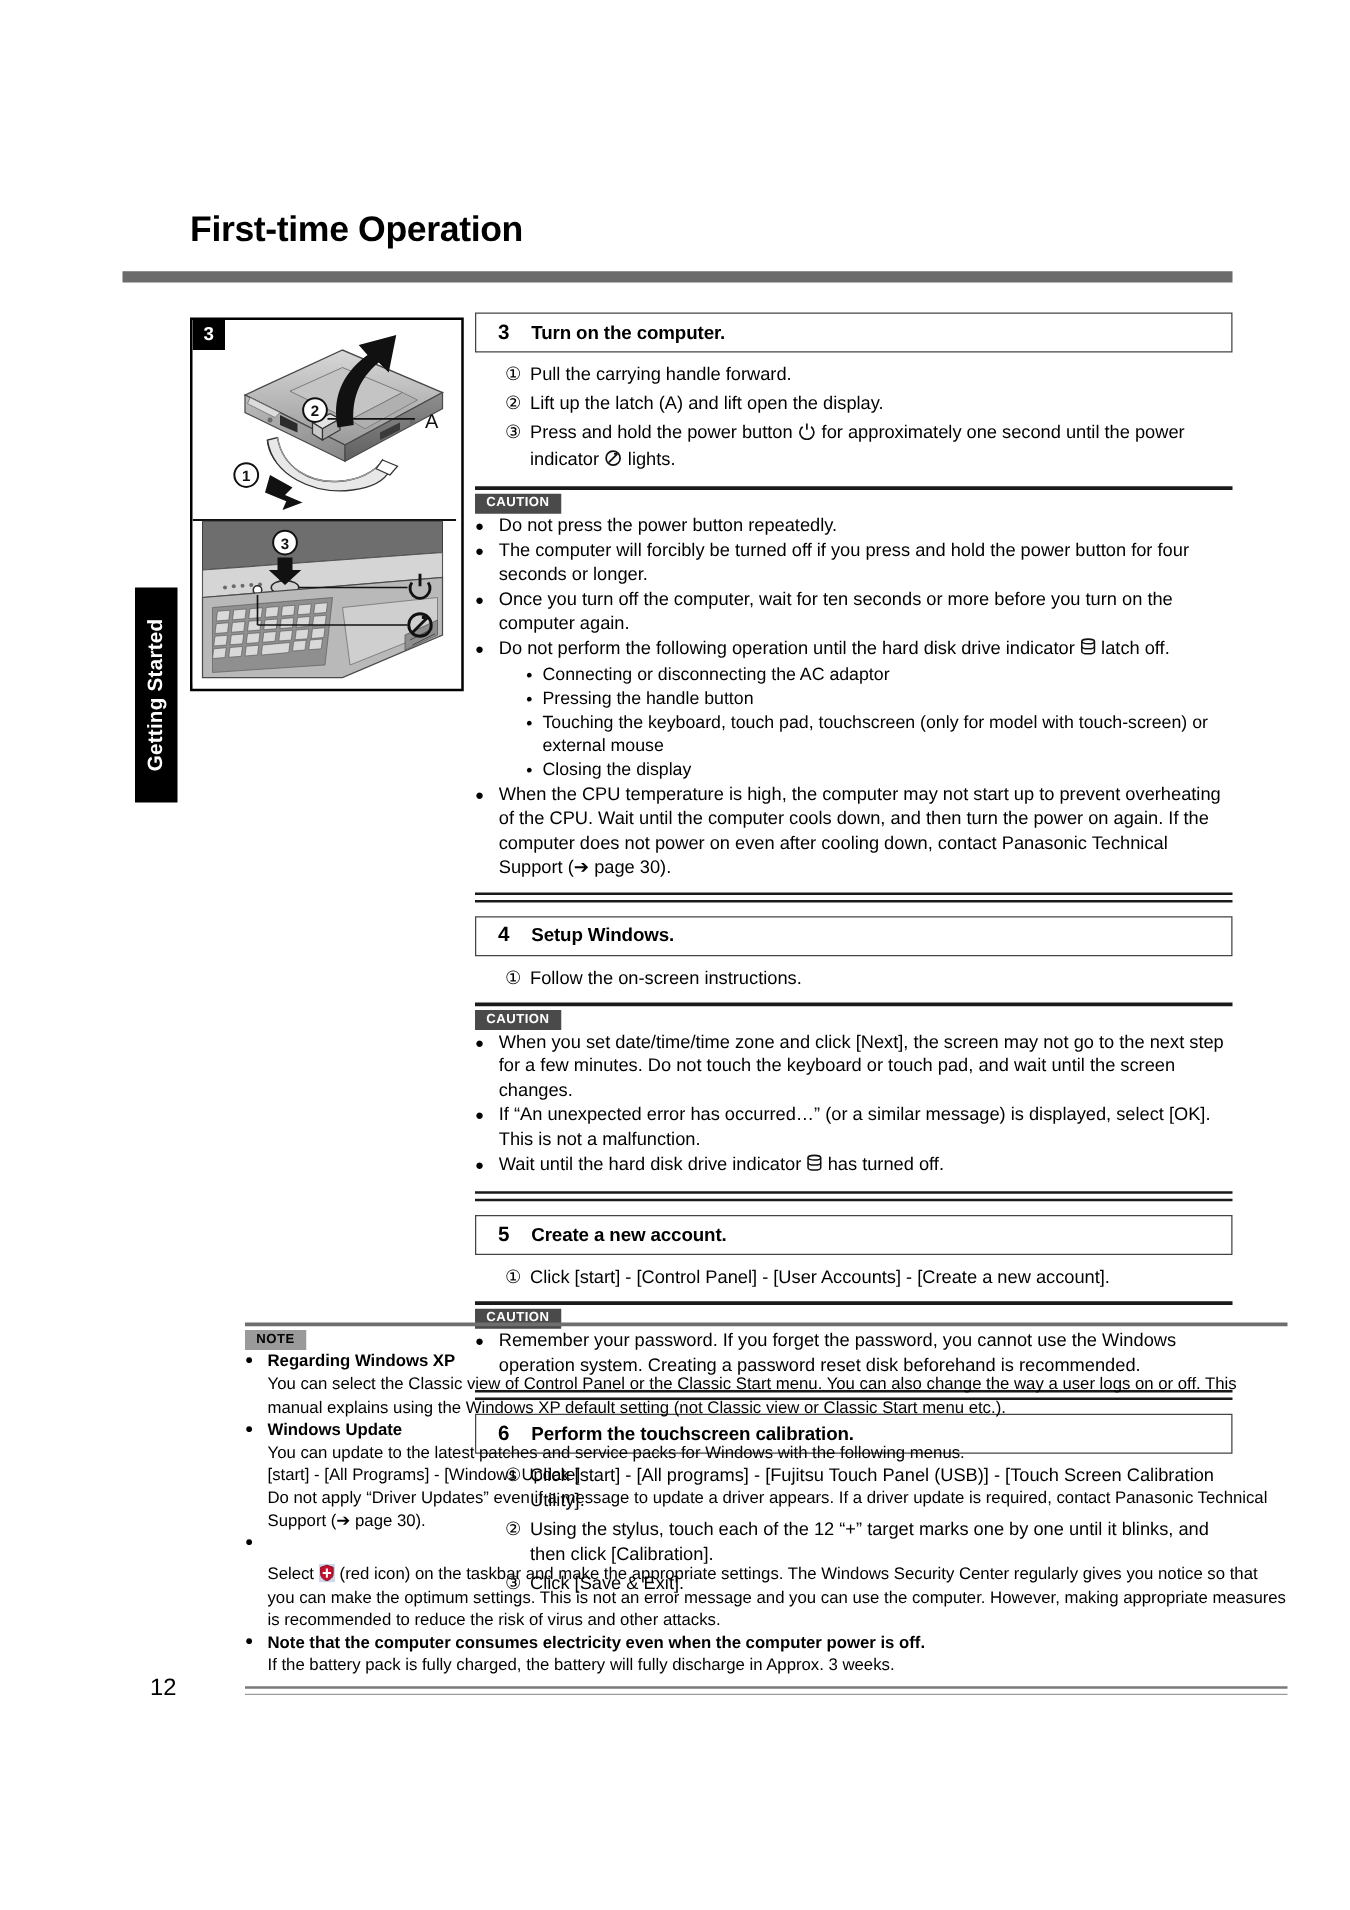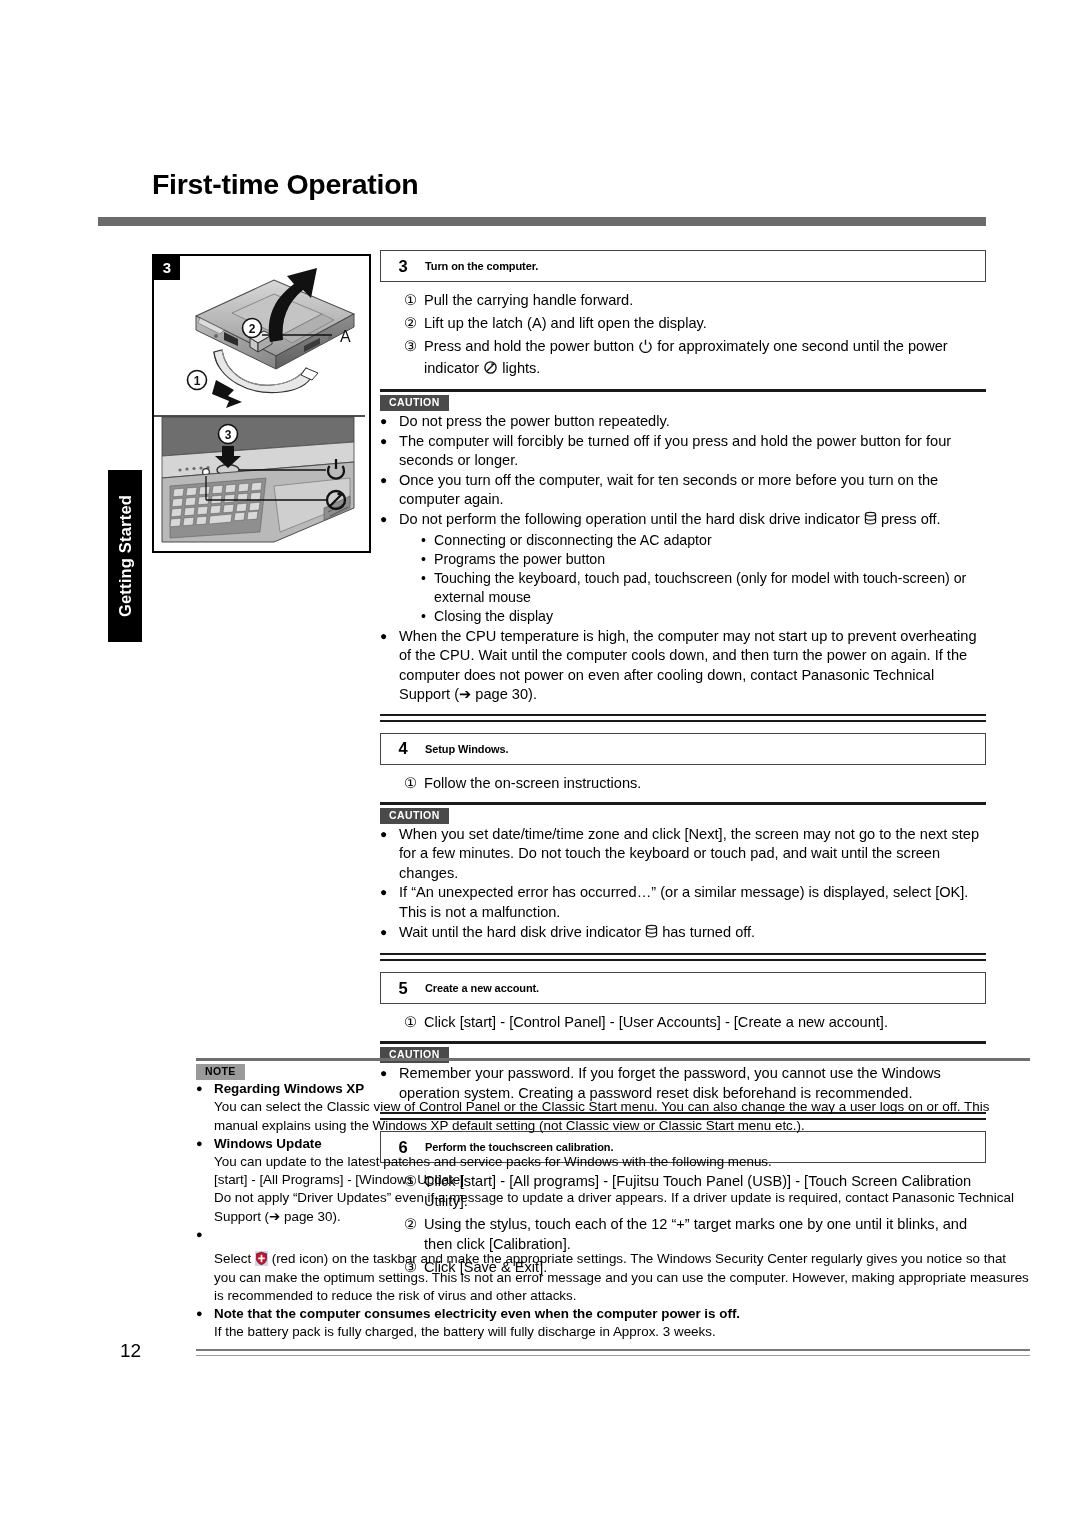--- a/index.html
+++ b/index.html
@@ -107,21 +107,21 @@
     margin-bottom: 9px;
     background: #ffffff;
   }
   .step-num {
     width: 44px;
     text-align: center;
     font-size: 16.5px;
     font-weight: bold;
   }
   .step-title {
-    font-size: 11px;
+    font-size: 15px;
     font-weight: bold;
     letter-spacing: -0.1px;
   }
 
   .olist { margin: 0 0 6px 0; padding: 0; }
   .oitem {
     display: flex;
     align-items: flex-start;
     font-size: 14.6px;
     line-height: 1.37;
@@ -466,29 +466,29 @@
       </div>
       <div class="bitem">
         <div class="bullet">●</div>
         <div class="txt">
           <span>Do not perform the following operation until the hard disk drive indicator</span>
           <span class="ic"><svg width="13" height="15" viewBox="0 0 18 20">
                 <ellipse cx="9" cy="4" rx="7" ry="2.6" fill="none" stroke="#111" stroke-width="1.7"></ellipse>
                 <path d="M2 4 L2 9.5 A7 2.6 0 0 0 16 9.5 L16 4" fill="none" stroke="#111" stroke-width="1.7"></path>
                 <path d="M2 9.5 L2 15 A7 2.6 0 0 0 16 15 L16 9.5" fill="none" stroke="#111" stroke-width="1.7"></path>
               </svg></span>
-          <span>press off.</span>
+          <span>latch off.</span>
           <div class="sublist">
             <div class="subitem">
                 <div class="subdot">•</div>
                 <div>Connecting or disconnecting the AC adaptor</div>
               </div>
             <div class="subitem">
                 <div class="subdot">•</div>
-                <div>Programs the power button</div>
+                <div>Pressing the handle button</div>
               </div>
             <div class="subitem">
                 <div class="subdot">•</div>
                 <div>Touching the keyboard, touch pad, touchscreen (only for model with touch-screen) or external mouse</div>
               </div>
             <div class="subitem">
                 <div class="subdot">•</div>
                 <div>Closing the display</div>
               </div>
           </div>

